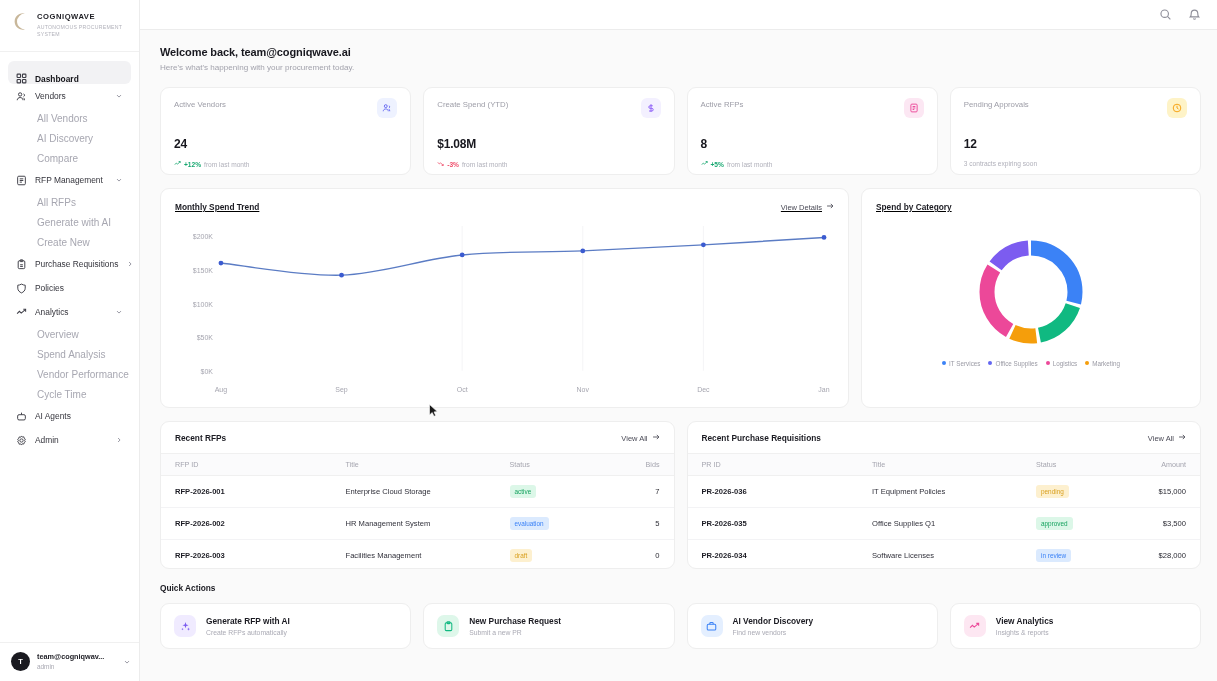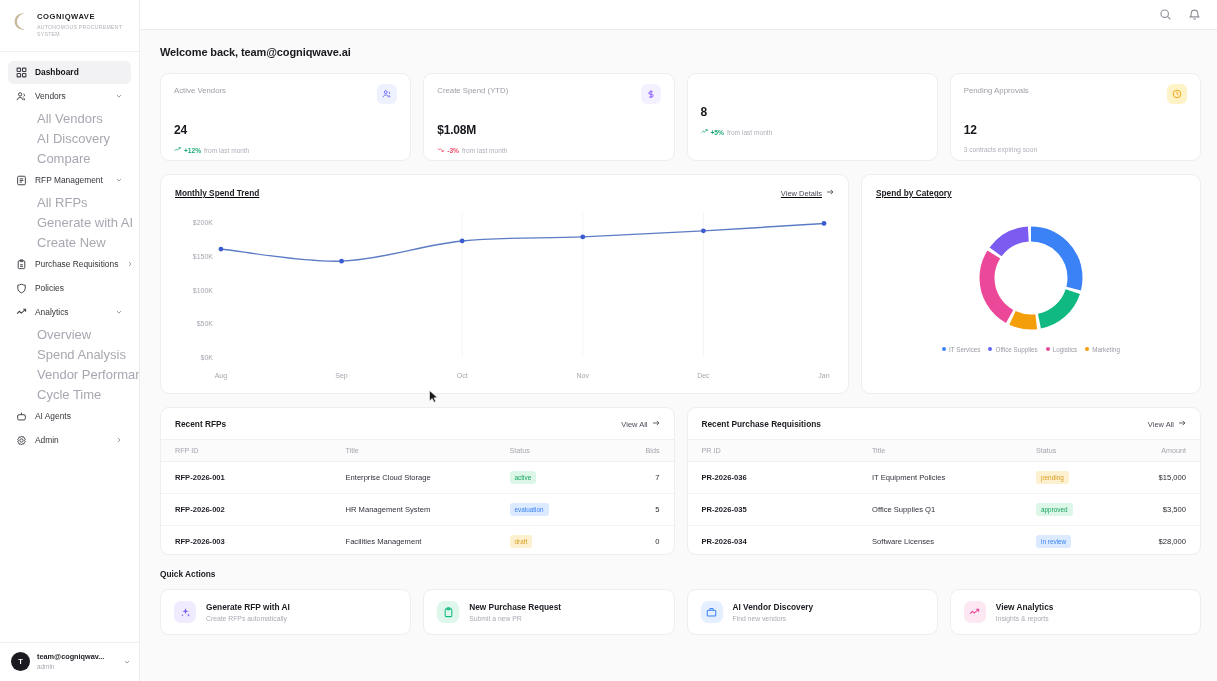--- a/index.html
+++ b/index.html
@@ -38,27 +38,27 @@
   }
 
   .nav { padding: 9px 8px 0 8px; flex: 1 1 auto; overflow: hidden; }
   .nav-item {
     display: flex; align-items: center; gap: 8px;
     height: 23px; padding: 0 8px;
     border-radius: 6px; cursor: pointer;
     font-size: 8.4px; color: #34343c; font-weight: 500;
     margin-bottom: 1px;
   }
-  .nav-item.active { background: #f2f2f4; font-weight: 700; color: #15151a; }
+  .nav-item.active { background: #f2f2f4; font-weight: 700; color: #15151a; align-items: flex-end; }
   .nav-item .ico { width: 11px; height: 11px; flex: 0 0 11px; display: flex; align-items: center; justify-content: center; color: #3d3d46; }
   .nav-item .ico svg { display: block; }
   .nav-item .lbl { flex: 1 1 auto; white-space: nowrap; }
   .nav-item .chev { width: 8px; height: 8px; color: #9a9aa5; display: flex; align-items: center; justify-content: center; }
   .nav-sub {
-    display: block; font-size: 13px; color: #a7a7b1;
+    display: block; font-size: 10px; color: #a7a7b1;
     padding: 0 8px 0 29px; height: 20px; line-height: 20px;
     cursor: pointer; white-space: nowrap;
   }
 
   .user-box {
     border-top: 1px solid #f0f0f0;
     padding: 9px 8px 10px 11px;
     display: flex; align-items: center; gap: 7px;
   }
   .avatar {
@@ -337,20 +337,21 @@
         <svg width="13" height="13" viewBox="0 0 16 16" fill="none" stroke="currentColor" stroke-width="1.4">
           <path d="M4 6.6a4 4 0 1 1 8 0c0 3.2 1.2 4.4 1.2 4.4H2.8S4 9.8 4 6.6Z"></path>
             <path d="M6.6 13a1.6 1.6 0 0 0 2.8 0"></path>
         </svg>
       </span>
     </header>
 
     <div class="content">
 
       <div class="welcome-title">Welcome back, team@cogniqwave.ai</div>
+      <div class="welcome-sub">Here's what's happening with your procurement today.</div>
 
       <div class="stats">
 
         <div class="stat-card">
           <div class="stat-head">
             <span class="stat-label">Active Vendors</span>
             <span class="stat-ico" style="background:#eef2ff;color:#6366f1">
               <svg width="10" height="10" viewBox="0 0 16 16" fill="none" stroke="currentColor" stroke-width="1.5">
                 <circle cx="6" cy="5" r="2.3"></circle>
                   <path d="M2 13.2c0-2.3 1.8-3.7 4-3.7s4 1.4 4 3.7"></path>
@@ -387,20 +388,29 @@
                   <path d="M1.4 4 4 6.8l2-2L10.6 9.4"></path>
                   <path d="M8 9.4h2.6V6.8"></path>
                 </svg>
             </span>
             <span class="pct down">-3%</span>
             <span>from last month</span>
           </div>
         </div>
 
         <div class="stat-card">
+          <div class="stat-head">
+            <span class="stat-label">Active RFPs</span>
+            <span class="stat-ico" style="background:#fce7f3;color:#ec4899">
+              <svg width="10" height="10" viewBox="0 0 16 16" fill="none" stroke="currentColor" stroke-width="1.5">
+                <rect x="3" y="1.8" width="10" height="12.4" rx="1.6"></rect>
+                  <path d="M5.8 5.6h4.4M5.8 8h4.4M5.8 10.4h2.6"></path>
+              </svg>
+            </span>
+          </div>
           <div class="stat-value">8</div>
           <div class="stat-delta">
             <span class="up">
               <svg width="7" height="7" viewBox="0 0 12 12" fill="none" stroke="currentColor" stroke-width="1.4">
                   <path d="M1.4 8 4 5.2l2 2L10.6 2.6"></path>
                   <path d="M8 2.6h2.6v2.6"></path>
                 </svg>
             </span>
             <span class="pct up">+5%</span>
             <span>from last month</span>

